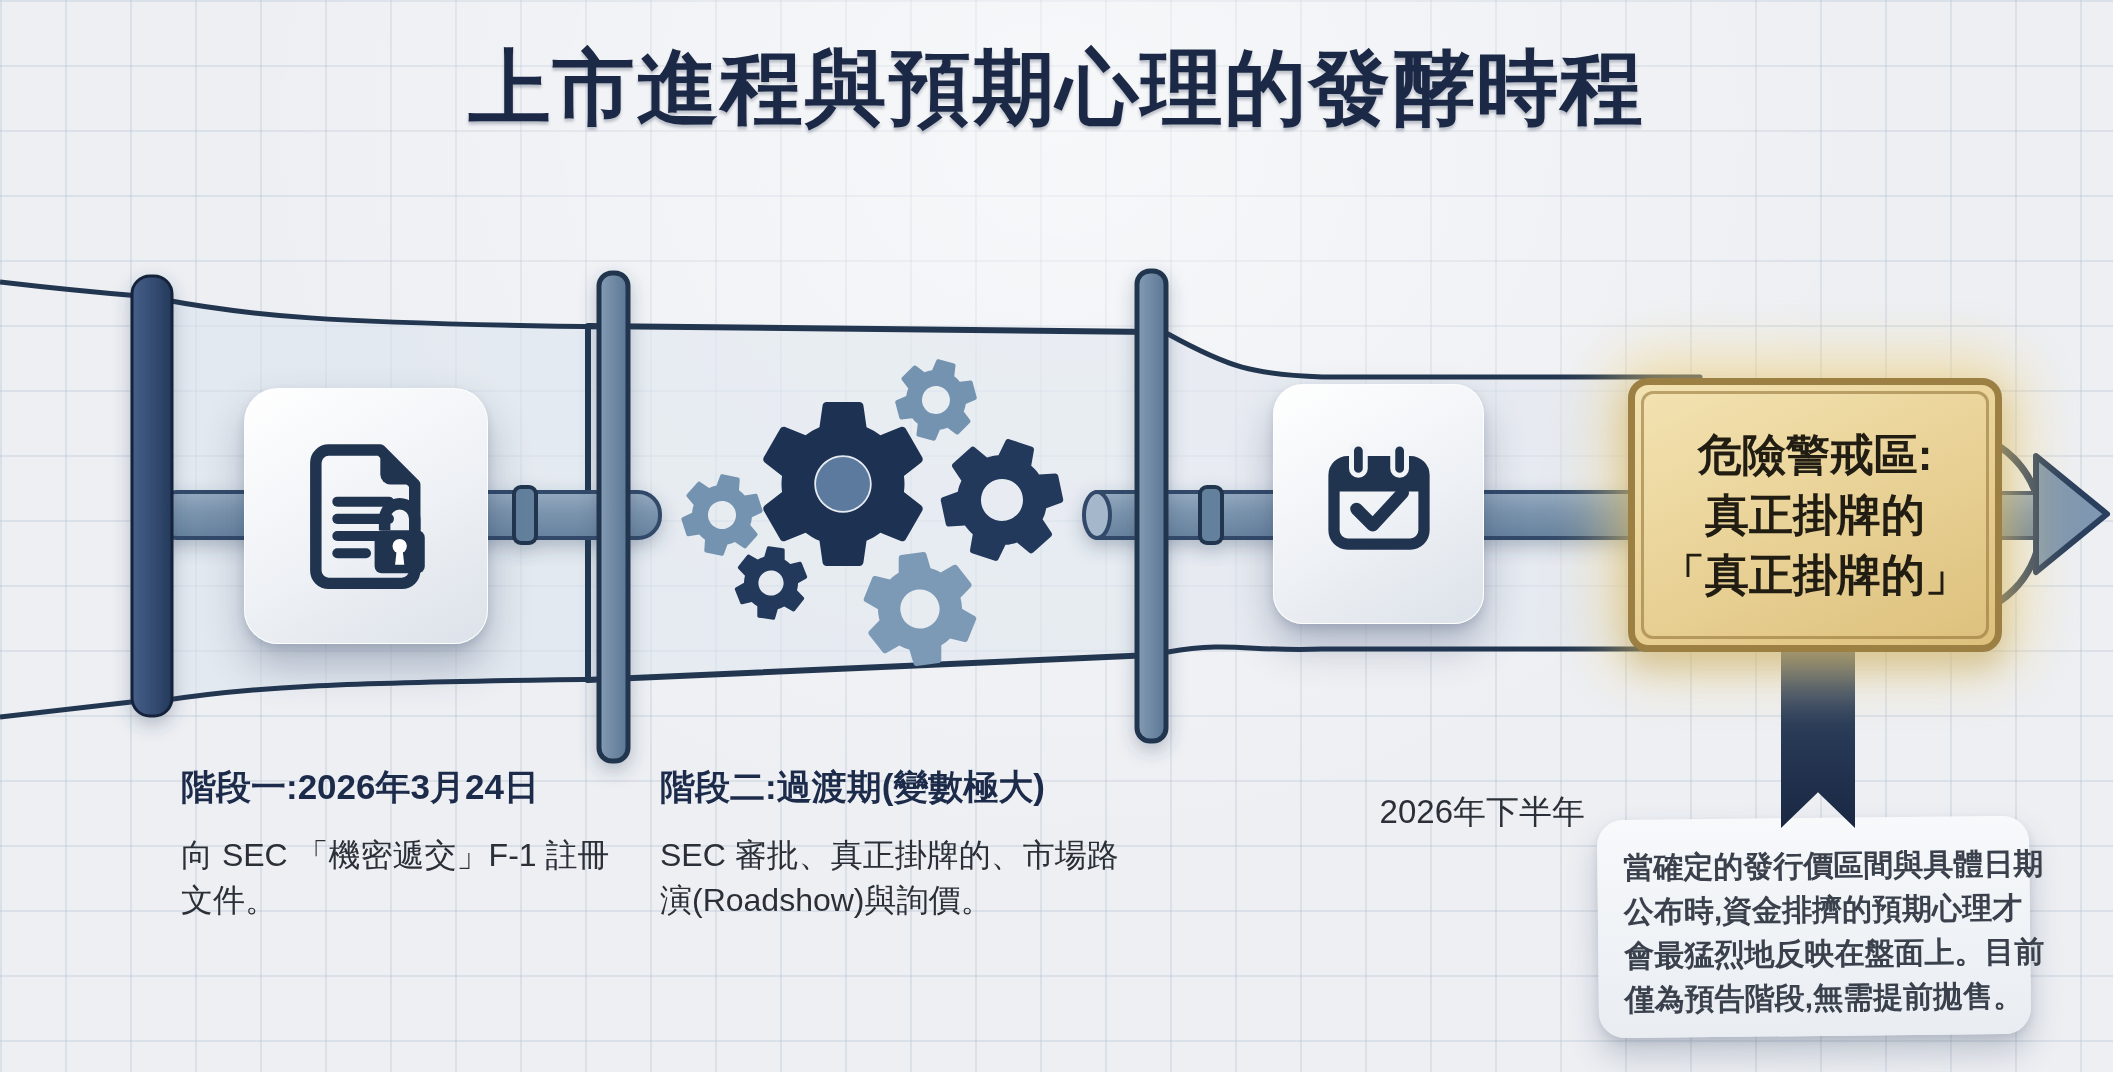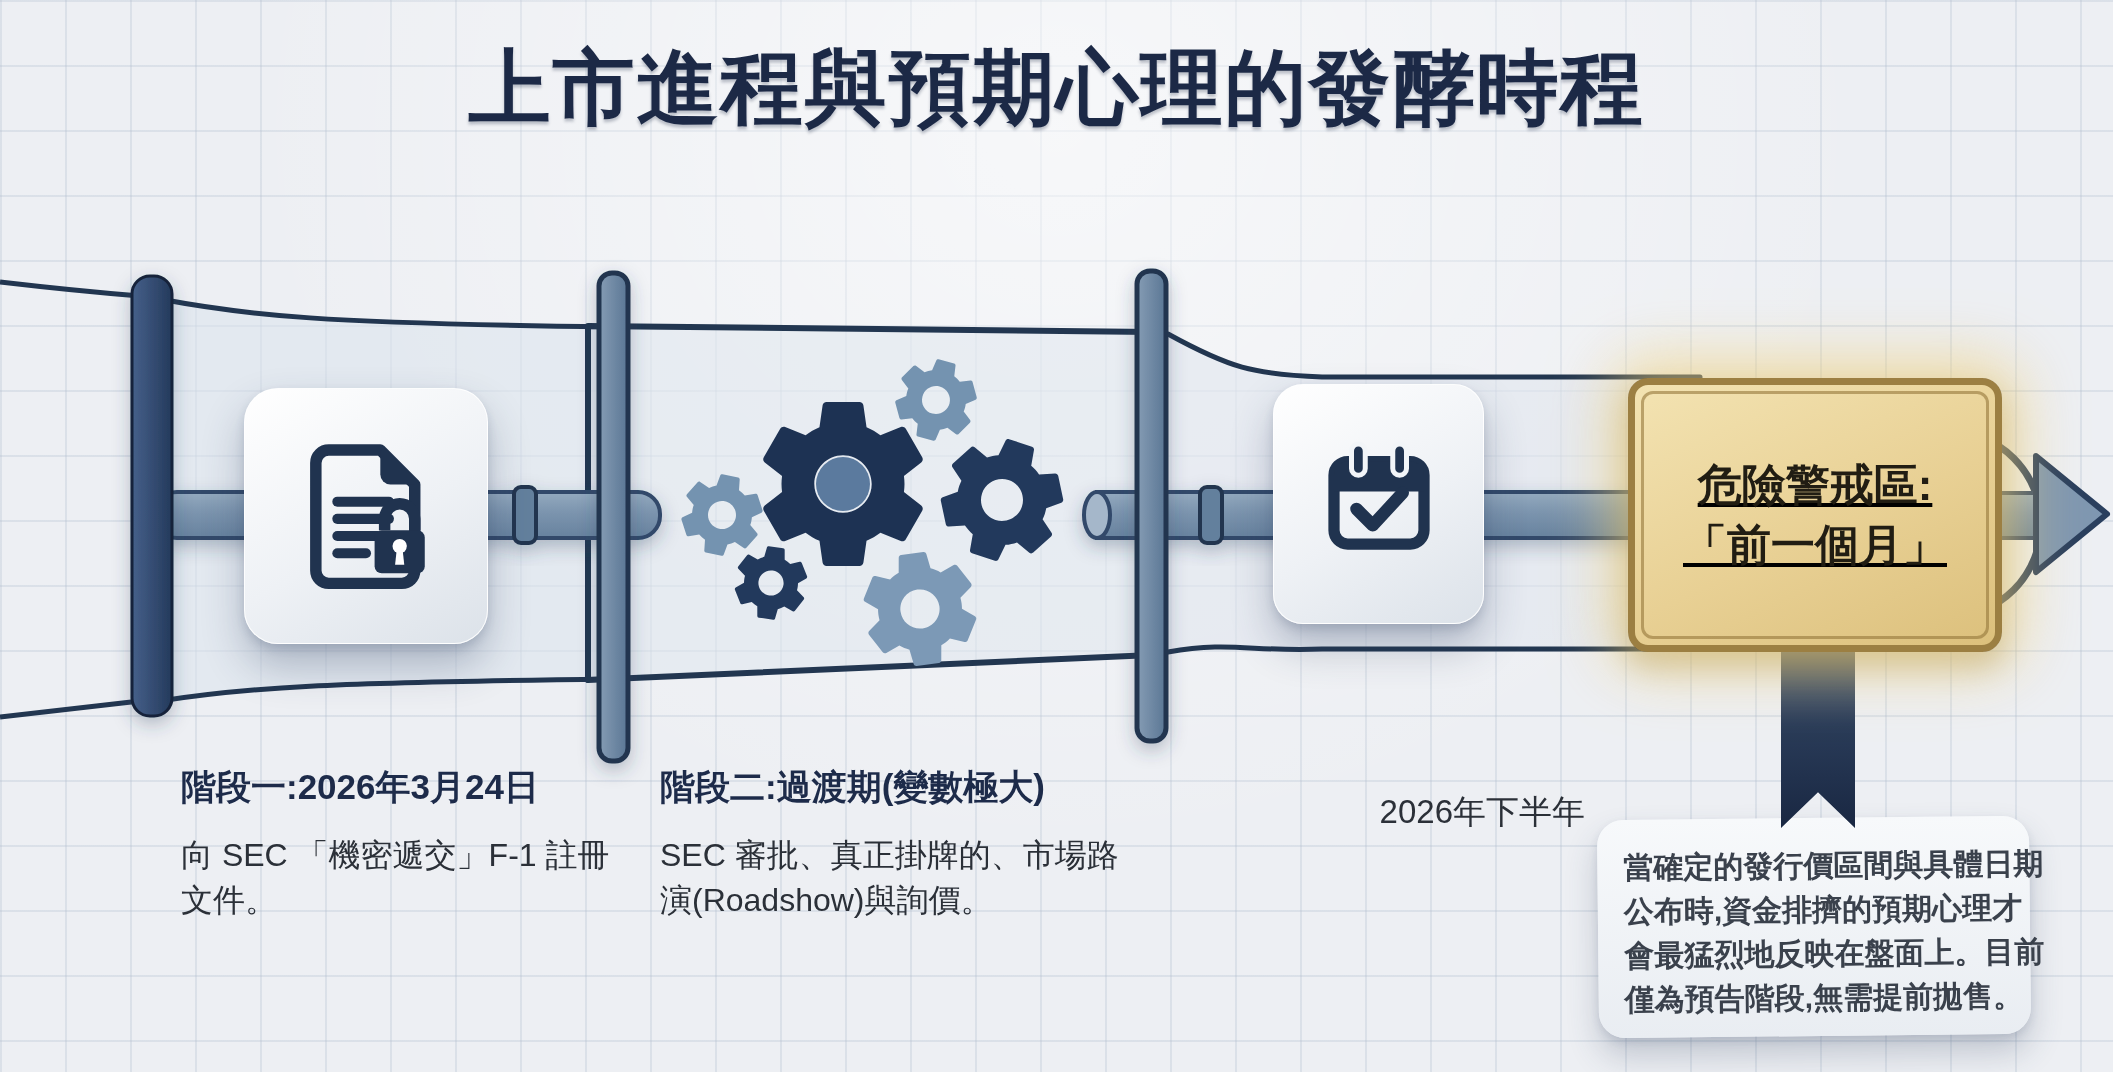--- a/index.html
+++ b/index.html
@@ -41,21 +41,21 @@
   .card-stage1 { left:244px; top:388px; width:244px; height:256px; border-radius:34px; }
   .card-stage3 { left:1273px; top:384px; width:211px; height:240px; border-radius:30px; }
   .gears-cluster { position:absolute; left:660px; top:353px; width:470px; height:330px; z-index:3; }
 
   .warning-box {
     position:absolute; left:1628px; top:378px; width:374px; height:274px;
     z-index:6; border-radius:20px;
     background:linear-gradient(155deg,#f3e3b2 0%,#e8d094 55%,#dcc07c 100%);
     border:7px solid #9c7f42;
     box-shadow:0 0 60px 18px rgba(240,208,120,0.65), 0 14px 28px rgba(110,85,25,0.30);
-    display:flex; flex-direction:column; align-items:center; justify-content:center;text-decoration:underline;
+    display:flex; flex-direction:column; align-items:center; justify-content:center;
   }
   .warning-box::before {
     content:""; position:absolute; inset:6px; border-radius:12px;
     border:3px solid rgba(148,118,58,0.6); pointer-events:none;
   }
   .warning-line {
     font-size:44px; font-weight:bold; color:#211d13;
     line-height:1.36; text-align:center; white-space:nowrap;
   }
   .ribbon {
@@ -177,21 +177,22 @@
       <rect x="24" y="26" width="72" height="66" rx="11" fill="none" stroke="#20334f" stroke-width="9"></rect>
       <path d="M24,37 a11,11 0 0 1 11,-11 h50 a11,11 0 0 1 11,11 v13 h-72 z" fill="#20334f"></path>
       <rect x="38" y="12" width="11" height="25" rx="5.5" fill="#20334f" stroke="#f2f5f8" stroke-width="4"></rect>
       <rect x="71" y="12" width="11" height="25" rx="5.5" fill="#20334f" stroke="#f2f5f8" stroke-width="4"></rect>
       <path d="M42,64 l13,13 l24,-26" fill="none" stroke="#20334f" stroke-width="10" stroke-linecap="round" stroke-linejoin="round"></path>
     </svg>
   </div>
 
   <div class="warning-box">
     <div class="warning-line">危險警戒區:</div>
-    <div class="warning-line">「前一個月」</div>
+    <div class="warning-line">真正掛牌的</div>
+    <div class="warning-line">「真正掛牌的」</div>
   </div>
 
   <div class="ribbon"></div>
 
   <div class="callout">
     <div class="callout-line">當確定的發行價區間與具體日期</div>
     <div class="callout-line">公布時,資金排擠的預期心理才</div>
     <div class="callout-line">會最猛烈地反映在盤面上。目前</div>
     <div class="callout-line">僅為預告階段,無需提前拋售。</div>
   </div>

